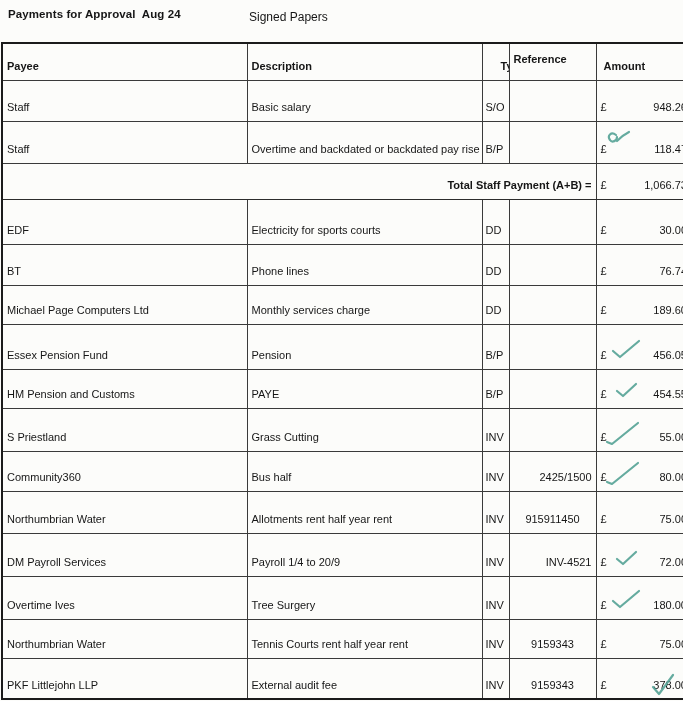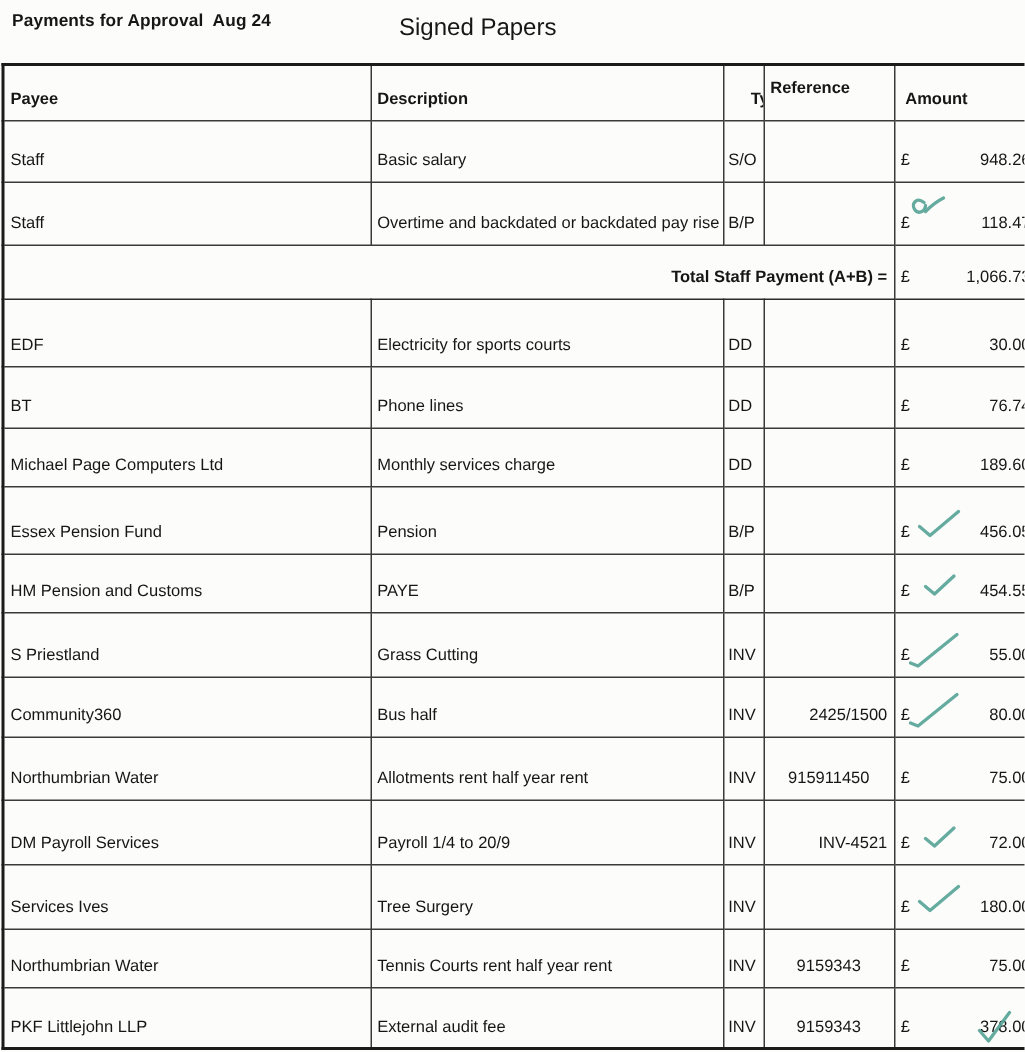--- a/index.html
+++ b/index.html
@@ -7,21 +7,21 @@
     width:683px;height:701px;position:relative;overflow:hidden;
     background:#fcfcfa;color:#161616;
     font-family:"Liberation Sans",sans-serif;
     -webkit-font-smoothing:antialiased;
   }
   .doc-title{
     position:absolute;left:8px;top:8px;
     font-size:11.5px;font-weight:bold;white-space:pre;letter-spacing:.1px;
   }
   .doc-subtitle{
-    position:absolute;left:266px;top:10px;font-size:16px;
+    position:absolute;left:249px;top:10px;font-size:12px;
   }
   table.payments{
     position:absolute;left:1px;top:42px;
     border-collapse:collapse;table-layout:fixed;width:690px;
     font-size:11px;
   }
   table.payments{border:2px solid #1b1b1b;}
   table.payments td,table.payments th{
     border:1px solid #3a3a3a;
     vertical-align:bottom;
@@ -233,21 +233,21 @@
           <svg class="tick v-tick-small" width="23" height="16" viewBox="0 0 23 16">
             <path d="M2,9 L8,14 L21,2" fill="none" stroke="#55a396" stroke-width="2.2" stroke-linecap="round" stroke-linejoin="round"></path>
           </svg>
           <div class="amt-wrap">
             <span>£</span>
             <span>72.00</span>
           </div>
         </td>
       </tr>
       <tr class="item-row" style="height: 43px;">
-        <td>Services Ives</td>
+        <td>Overtime Ives</td>
         <td>Tree Surgery</td>
         <td style="padding-left:3px;padding-right:0;">INV</td>
         <td class="ref-left"></td>
         <td class="amount-cell">
           <svg class="tick v-tick-mid" width="32" height="22" viewBox="0 0 32 22">
             <path d="M3,13 L10,19 L29,3" fill="none" stroke="#55a396" stroke-width="2.2" stroke-linecap="round" stroke-linejoin="round"></path>
           </svg>
           <div class="amt-wrap">
             <span>£</span>
             <span>180.00</span>

